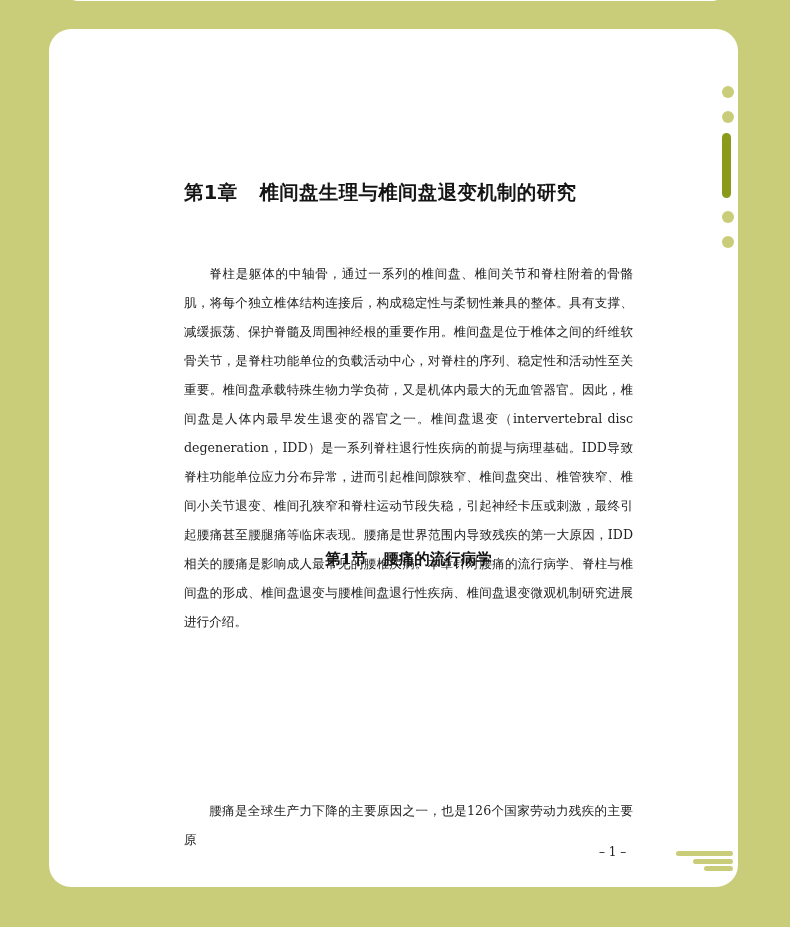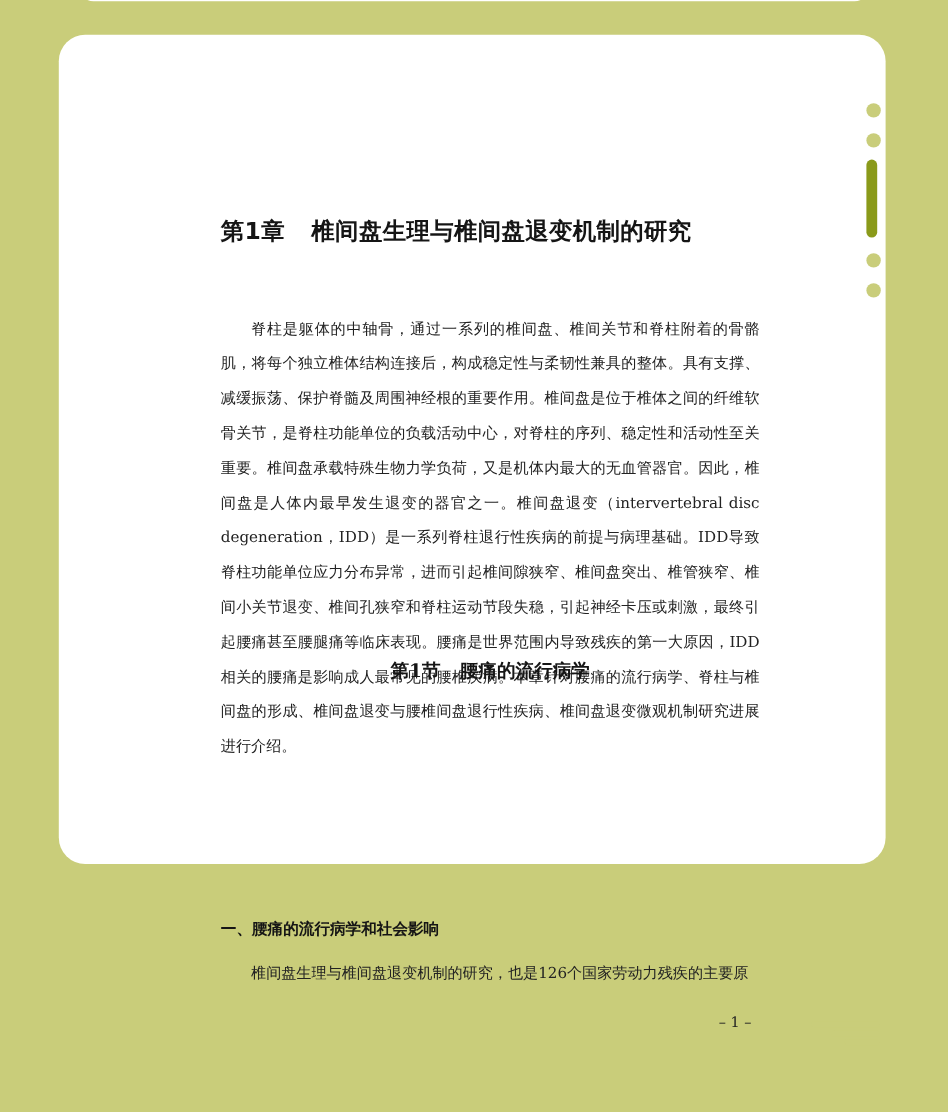--- a/index.html
+++ b/index.html
@@ -7,21 +7,21 @@
     width: 790px; height: 927px; position: relative; overflow: hidden;
     background: #c9cd7a;
     font-family: "DejaVu Serif", "Liberation Serif", serif;
     color: #1e1e1e;
   }
   .top-sliver {
     position: absolute; left: 64px; top: -20px; width: 662px; height: 21px;
     background: #ffffff; border-radius: 0 0 14px 14px;
   }
   .page {
-    position: absolute; left: 49px; top: 29px; width: 689px; height: 691px;
+    position: absolute; left: 49px; top: 29px; width: 689px; height: 858px;
     background: #ffffff; border-radius: 22px;
   }
   .chapter-title {
     position: absolute; left: 135px; top: 150px; width: 460px;
     font-family: "DejaVu Sans", "Liberation Sans", sans-serif;
     font-size: 19.5px; font-weight: bold; letter-spacing: 0.3px; color: #151515;
     white-space: nowrap;
   }
   .chapter-title .num { margin-right: 22px; }
   .para {
@@ -71,22 +71,21 @@
     <span class="num">第1章</span><span>椎间盘生理与椎间盘退变机制的研究</span>
   </h1>
 
   <p class="para p1" style="margin:0;">脊柱是躯体的中轴骨，通过一系列的椎间盘、椎间关节和脊柱附着的骨骼肌，将每个独立椎体结构连接后，构成稳定性与柔韧性兼具的整体。具有支撑、减缓振荡、保护脊髓及周围神经根的重要作用。椎间盘是位于椎体之间的纤维软骨关节，是脊柱功能单位的负载活动中心，对脊柱的序列、稳定性和活动性至关重要。椎间盘承载特殊生物力学负荷，又是机体内最大的无血管器官。因此，椎间盘是人体内最早发生退变的器官之一。椎间盘退变（intervertebral disc degeneration，IDD）是一系列脊柱退行性疾病的前提与病理基础。IDD导致脊柱功能单位应力分布异常，进而引起椎间隙狭窄、椎间盘突出、椎管狭窄、椎间小关节退变、椎间孔狭窄和脊柱运动节段失稳，引起神经卡压或刺激，最终引起腰痛甚至腰腿痛等临床表现。腰痛是世界范围内导致残疾的第一大原因，IDD相关的腰痛是影响成人最常见的腰椎疾病。本章针对腰痛的流行病学、脊柱与椎间盘的形成、椎间盘退变与腰椎间盘退行性疾病、椎间盘退变微观机制研究进展进行介绍。</p>
 
   <h2 class="section-title" style="margin:0;">
     <span class="num">第1节</span><span>腰痛的流行病学</span>
   </h2>
 
 
-  <h3 class="subsection-title" style="margin:0;">一、腰痛的流行病学和社会影响</h3>
 
-  <p class="para p3" style="margin:0;">椎间盘生理与椎间盘退变机制的研究，也是126个国家劳动力残疾的主要原</p>
+  <p class="para p3" style="margin:0;">腰痛是全球生产力下降的主要原因之一，也是126个国家劳动力残疾的主要原</p>
 
   <div class="page-number">– 1 –</div>
 
   <div class="deco-line" style="left:627px; top:822px; width:57px;"></div>
   <div class="deco-line" style="left:644px; top:830px; width:40px;"></div>
   <div class="deco-line" style="left:655px; top:837px; width:29px;"></div>
 </div>
 
 </body></html>

